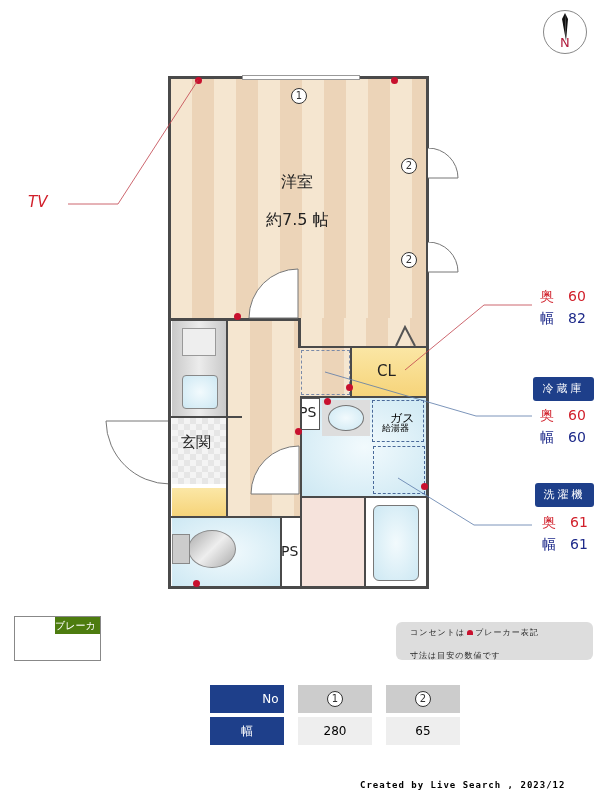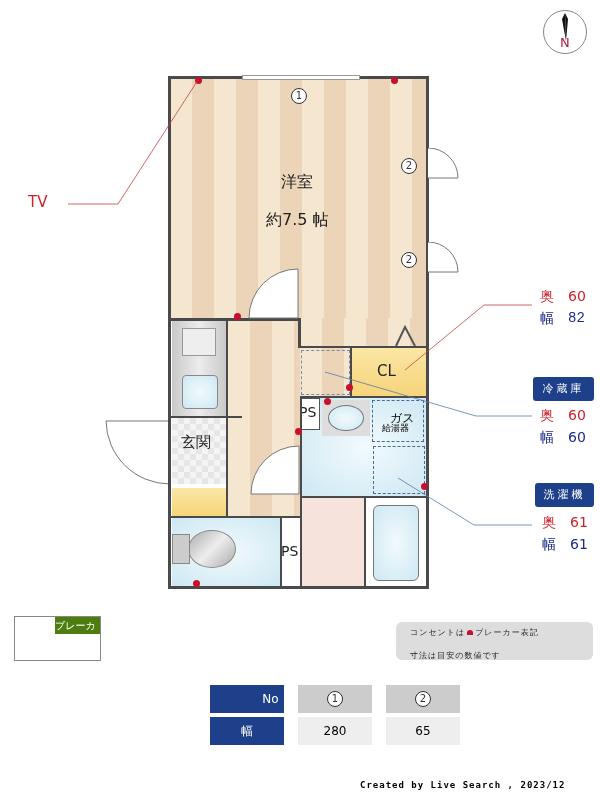--- a/index.html
+++ b/index.html
@@ -126,26 +126,26 @@
   <div class="outlet" style="left:193px;top:580px;"></div>
 </div>
 
 <svg class="abs" style="left:0;top:0" width="600" height="600">
   <polyline points="198,80 118,204 68,204" fill="none" stroke="#c0404a" stroke-width="0.8"></polyline>
   <polyline points="405,370 484,305 532,305" fill="none" stroke="#c0404a" stroke-width="0.8"></polyline>
   <polyline points="325,372 476,416 532,416" fill="none" stroke="#5a7aa8" stroke-width="0.8"></polyline>
   <polyline points="398,478 474,525 532,525" fill="none" stroke="#5a7aa8" stroke-width="0.8"></polyline>
 </svg>
 
-<span class="abs red" style="left:28px;top:193px;font-size:15px;">TV</span>
+<span class="abs red" style="left:28px;top:193px;font-size:15px;font-style:italic;">TV</span>
 
 <span class="dim red" style="left:540px;top:288px;">奥</span>
 <span class="dim red" style="left:568px;top:288px;">60</span>
 <span class="dim navy" style="left:540px;top:310px;">幅</span>
-<span class="dim navy" style="left:568px;top:310px;font-family:Liberation Mono, monospace;">82</span>
+<span class="dim navy" style="left:568px;top:310px;">82</span>
 
 <div class="badge" style="left:533px;top:377px;width:61px;height:24px;line-height:24px;">冷蔵庫</div>
 <span class="dim red" style="left:540px;top:407px;">奥</span>
 <span class="dim red" style="left:568px;top:407px;">60</span>
 <span class="dim navy" style="left:540px;top:429px;">幅</span>
 <span class="dim navy" style="left:568px;top:429px;">60</span>
 
 <div class="badge" style="left:535px;top:483px;width:59px;height:24px;line-height:24px;">洗濯機</div>
 <span class="dim red" style="left:542px;top:514px;">奥</span>
 <span class="dim red" style="left:570px;top:514px;">61</span>

